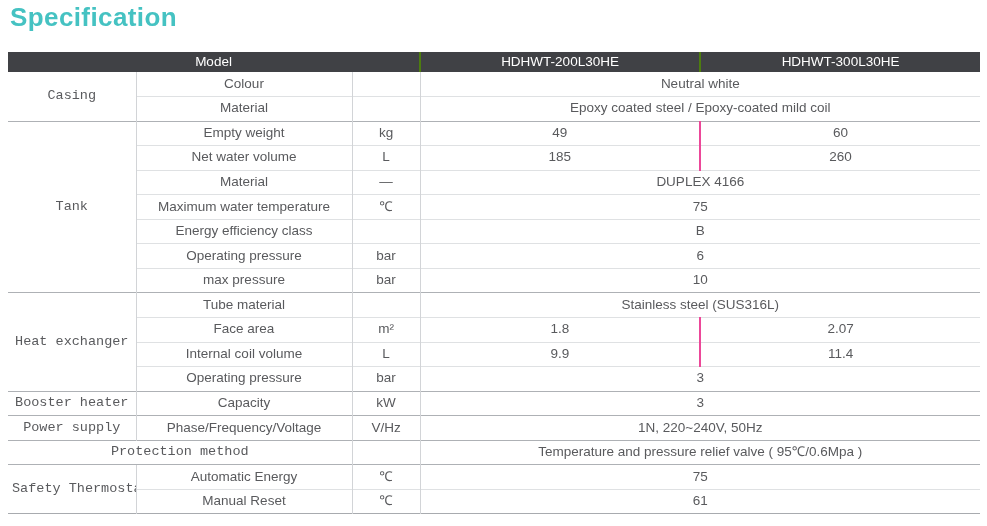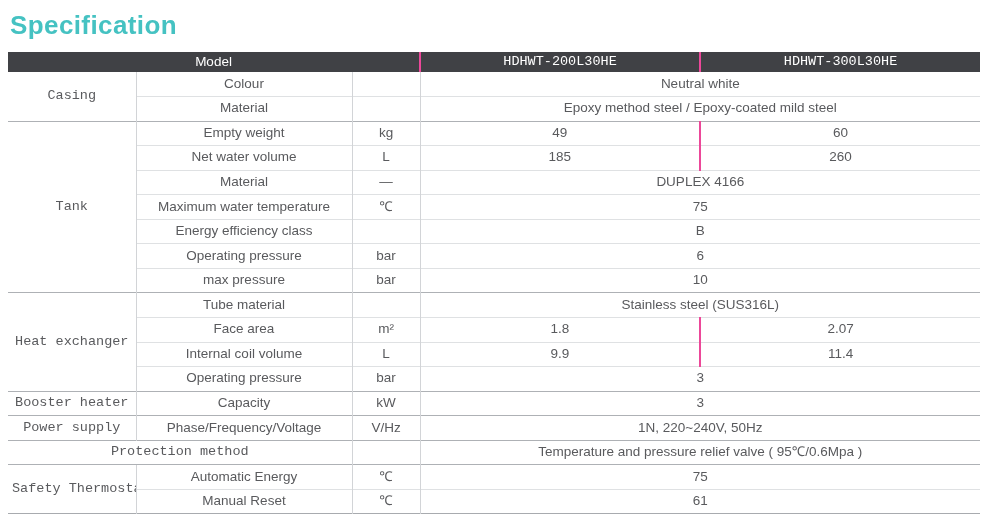--- a/index.html
+++ b/index.html
@@ -5,21 +5,21 @@
   * { margin: 0; padding: 0; box-sizing: border-box; }
   html, body {
     width: 987px; height: 526px;
     background: #ffffff;
     font-family: "Liberation Sans", sans-serif;
     overflow: hidden;
     position: relative;
   }
   .page-title {
     position: absolute;
-    left: 10px; top: 10px;
+    left: 10px; top: 2px;
     font-size: 26px;
     font-weight: bold;
     letter-spacing: 0.4px;
     color: #45c2c2;
   }
   table.spec {
     position: absolute;
     left: 8px; top: 52px;
     width: 972px;
     border-collapse: collapse;
@@ -42,21 +42,21 @@
     line-height: 1.1;
     overflow: hidden;
     white-space: nowrap;
   }
   thead th {
     background: #404145;
     color: #ffffff;
     height: 20px;
     font-size: 13.5px;
   }
-  thead th.gap { border-left: 2px solid #ec4899; font-family: Liberation Mono, monospace; }
+  thead th.gap { border-left: 2px solid #4d7c0f; }
   tbody td { border-top: 1px solid #dfe1e3; }
   tbody tr.first > td { border-top: none; }
   tbody td.sec { border-top: 1px solid #aeb1b5; }
   td.param, td.unit, td.val { border-left: 1px solid #d2d4d7; margin-left: 30px; }
   td.val + td.val { border-left: 2px solid #ec4899; }
   td.cat, td.catwide { background: #ffffff; font-family: Liberation Mono, monospace; }
 </style>
 </head>
 <body>
 
@@ -81,21 +81,21 @@
 
     <tr class="first">
       <td class="cat" rowspan="2">Casing</td>
       <td class="param">Colour</td>
       <td class="unit"></td>
       <td class="val" colspan="2">Neutral white</td>
     </tr>
     <tr>
       <td class="param">Material</td>
       <td class="unit"></td>
-      <td class="val" colspan="2">Epoxy method steel / Epoxy-coated mild steel</td>
+      <td class="val" colspan="2">Epoxy coated steel / Epoxy-coated mild coil</td>
     </tr>
 
     <tr>
       <td class="cat sec" rowspan="7">Tank</td>
       <td class="param sec">Empty weight</td>
       <td class="unit sec">kg</td>
       <td class="val sec">49</td>
       <td class="val sec">60</td>
     </tr>
     <tr>

